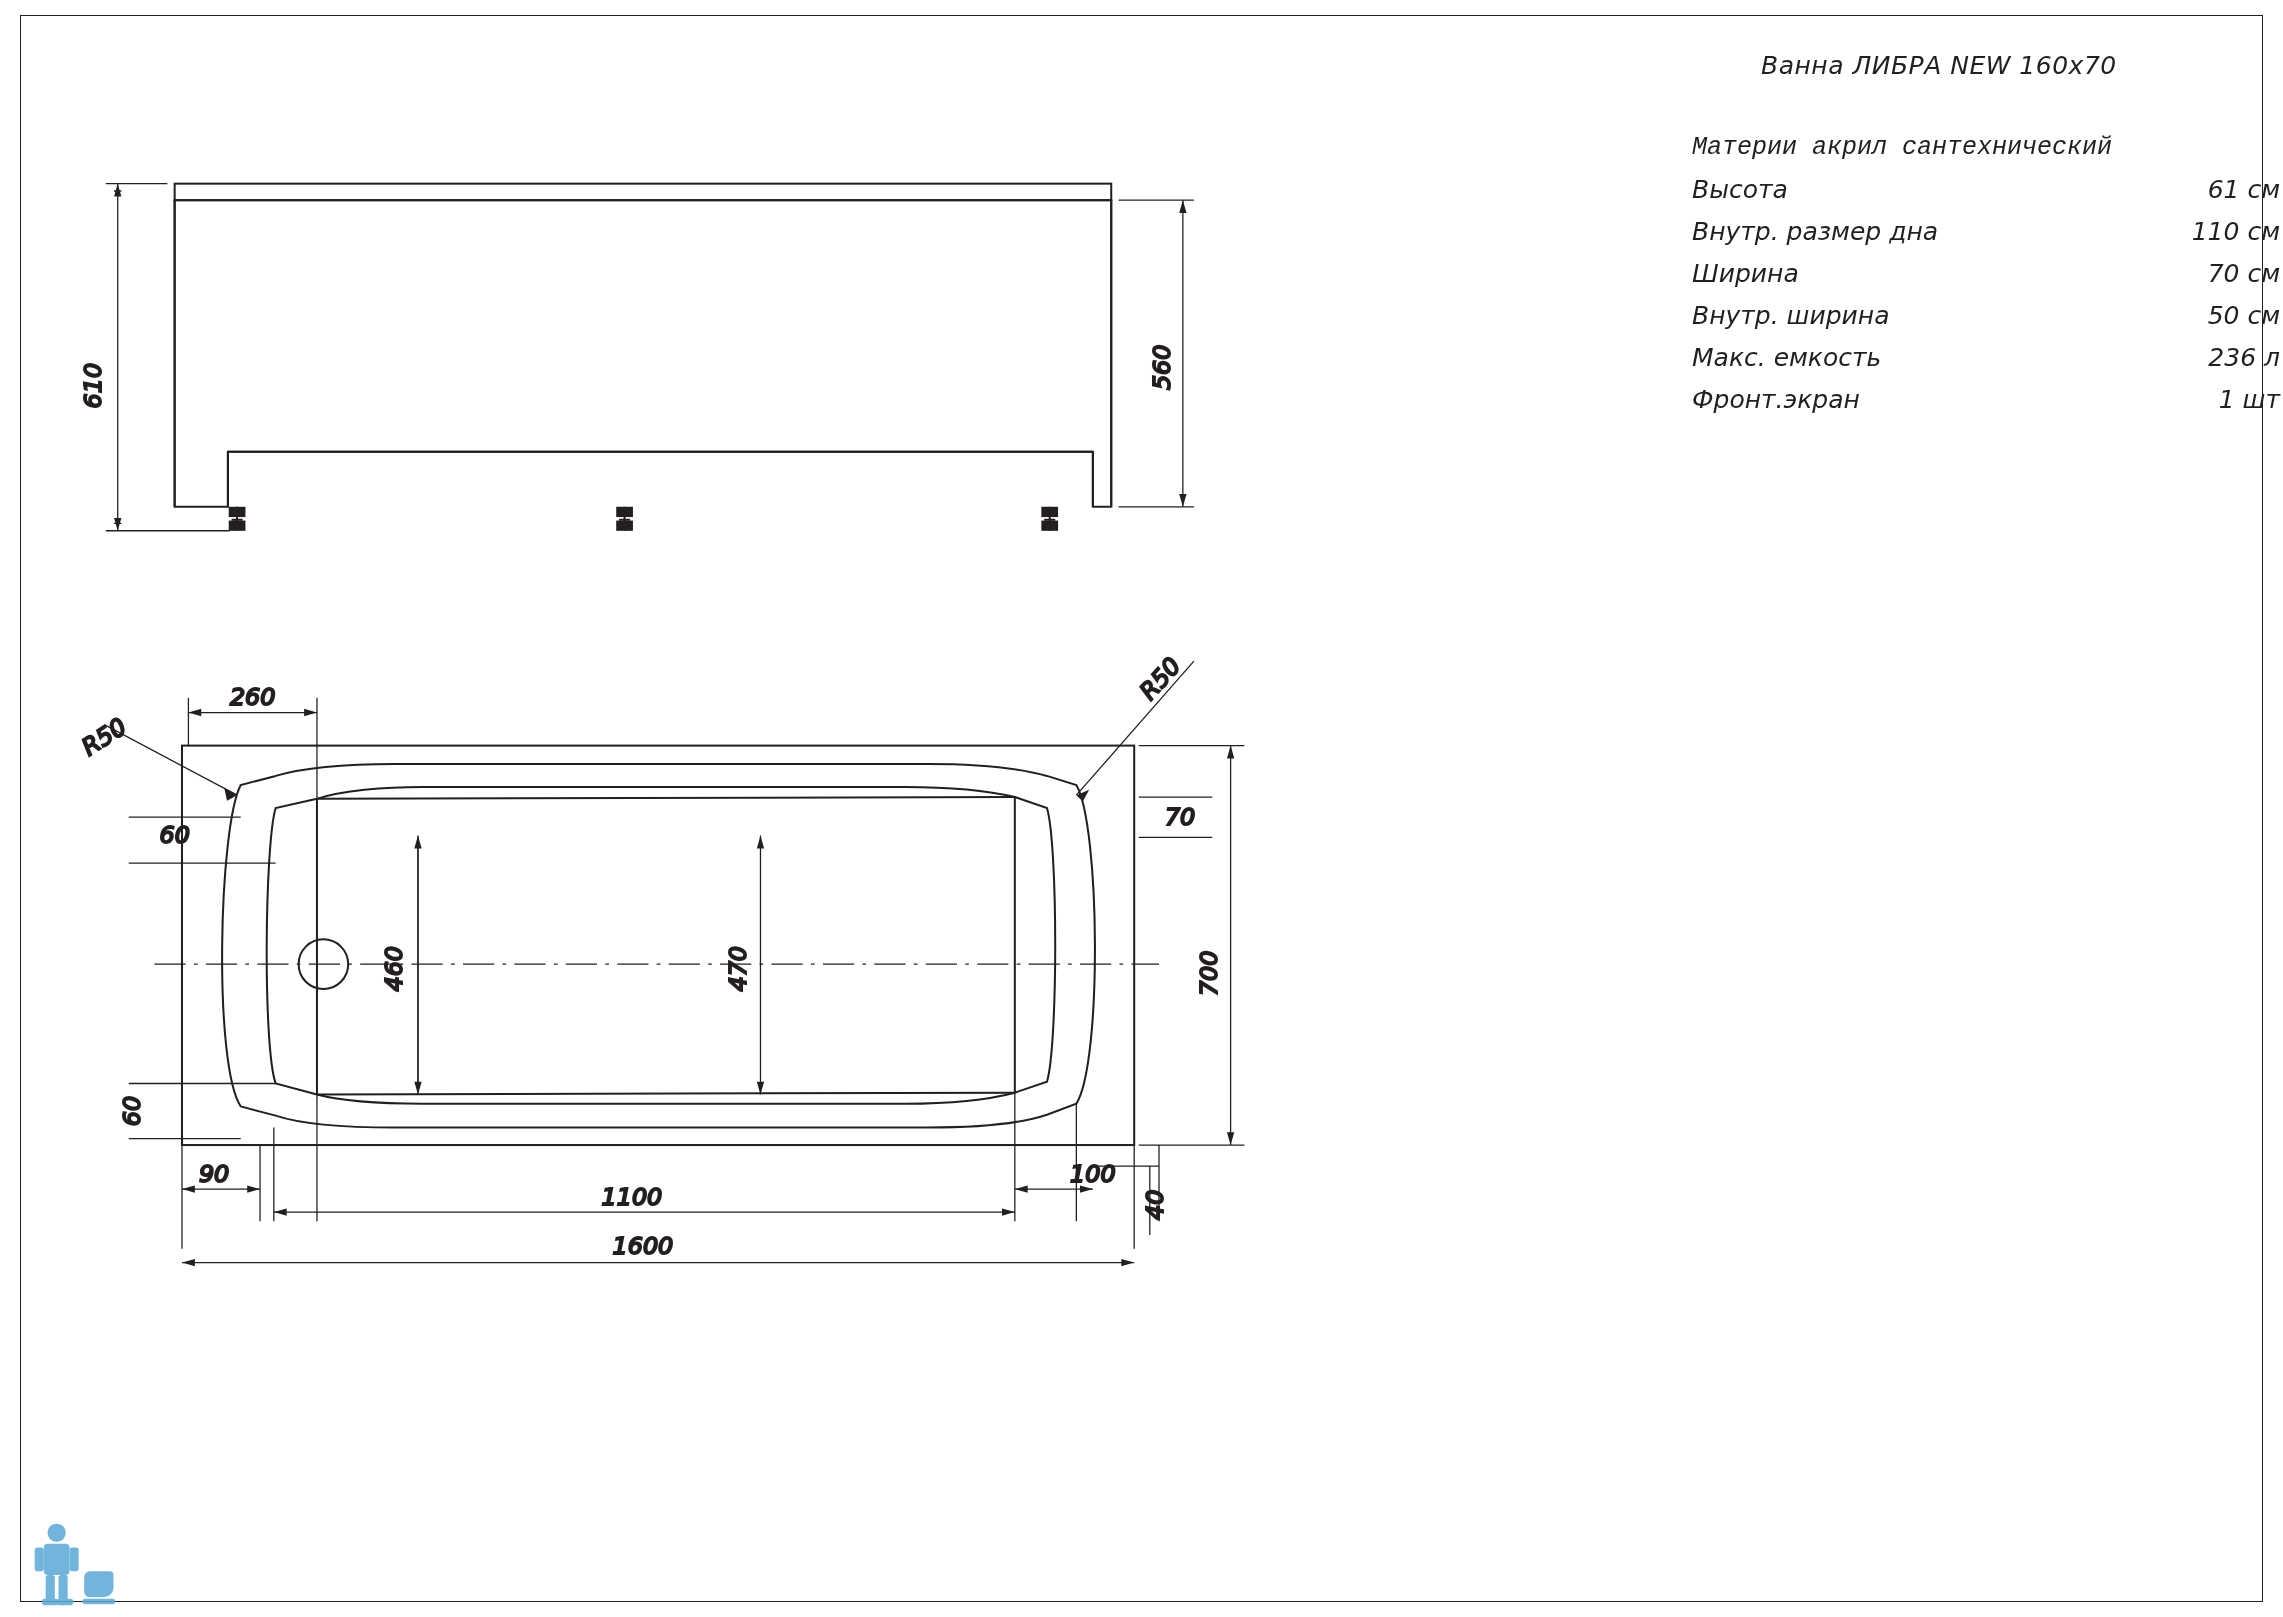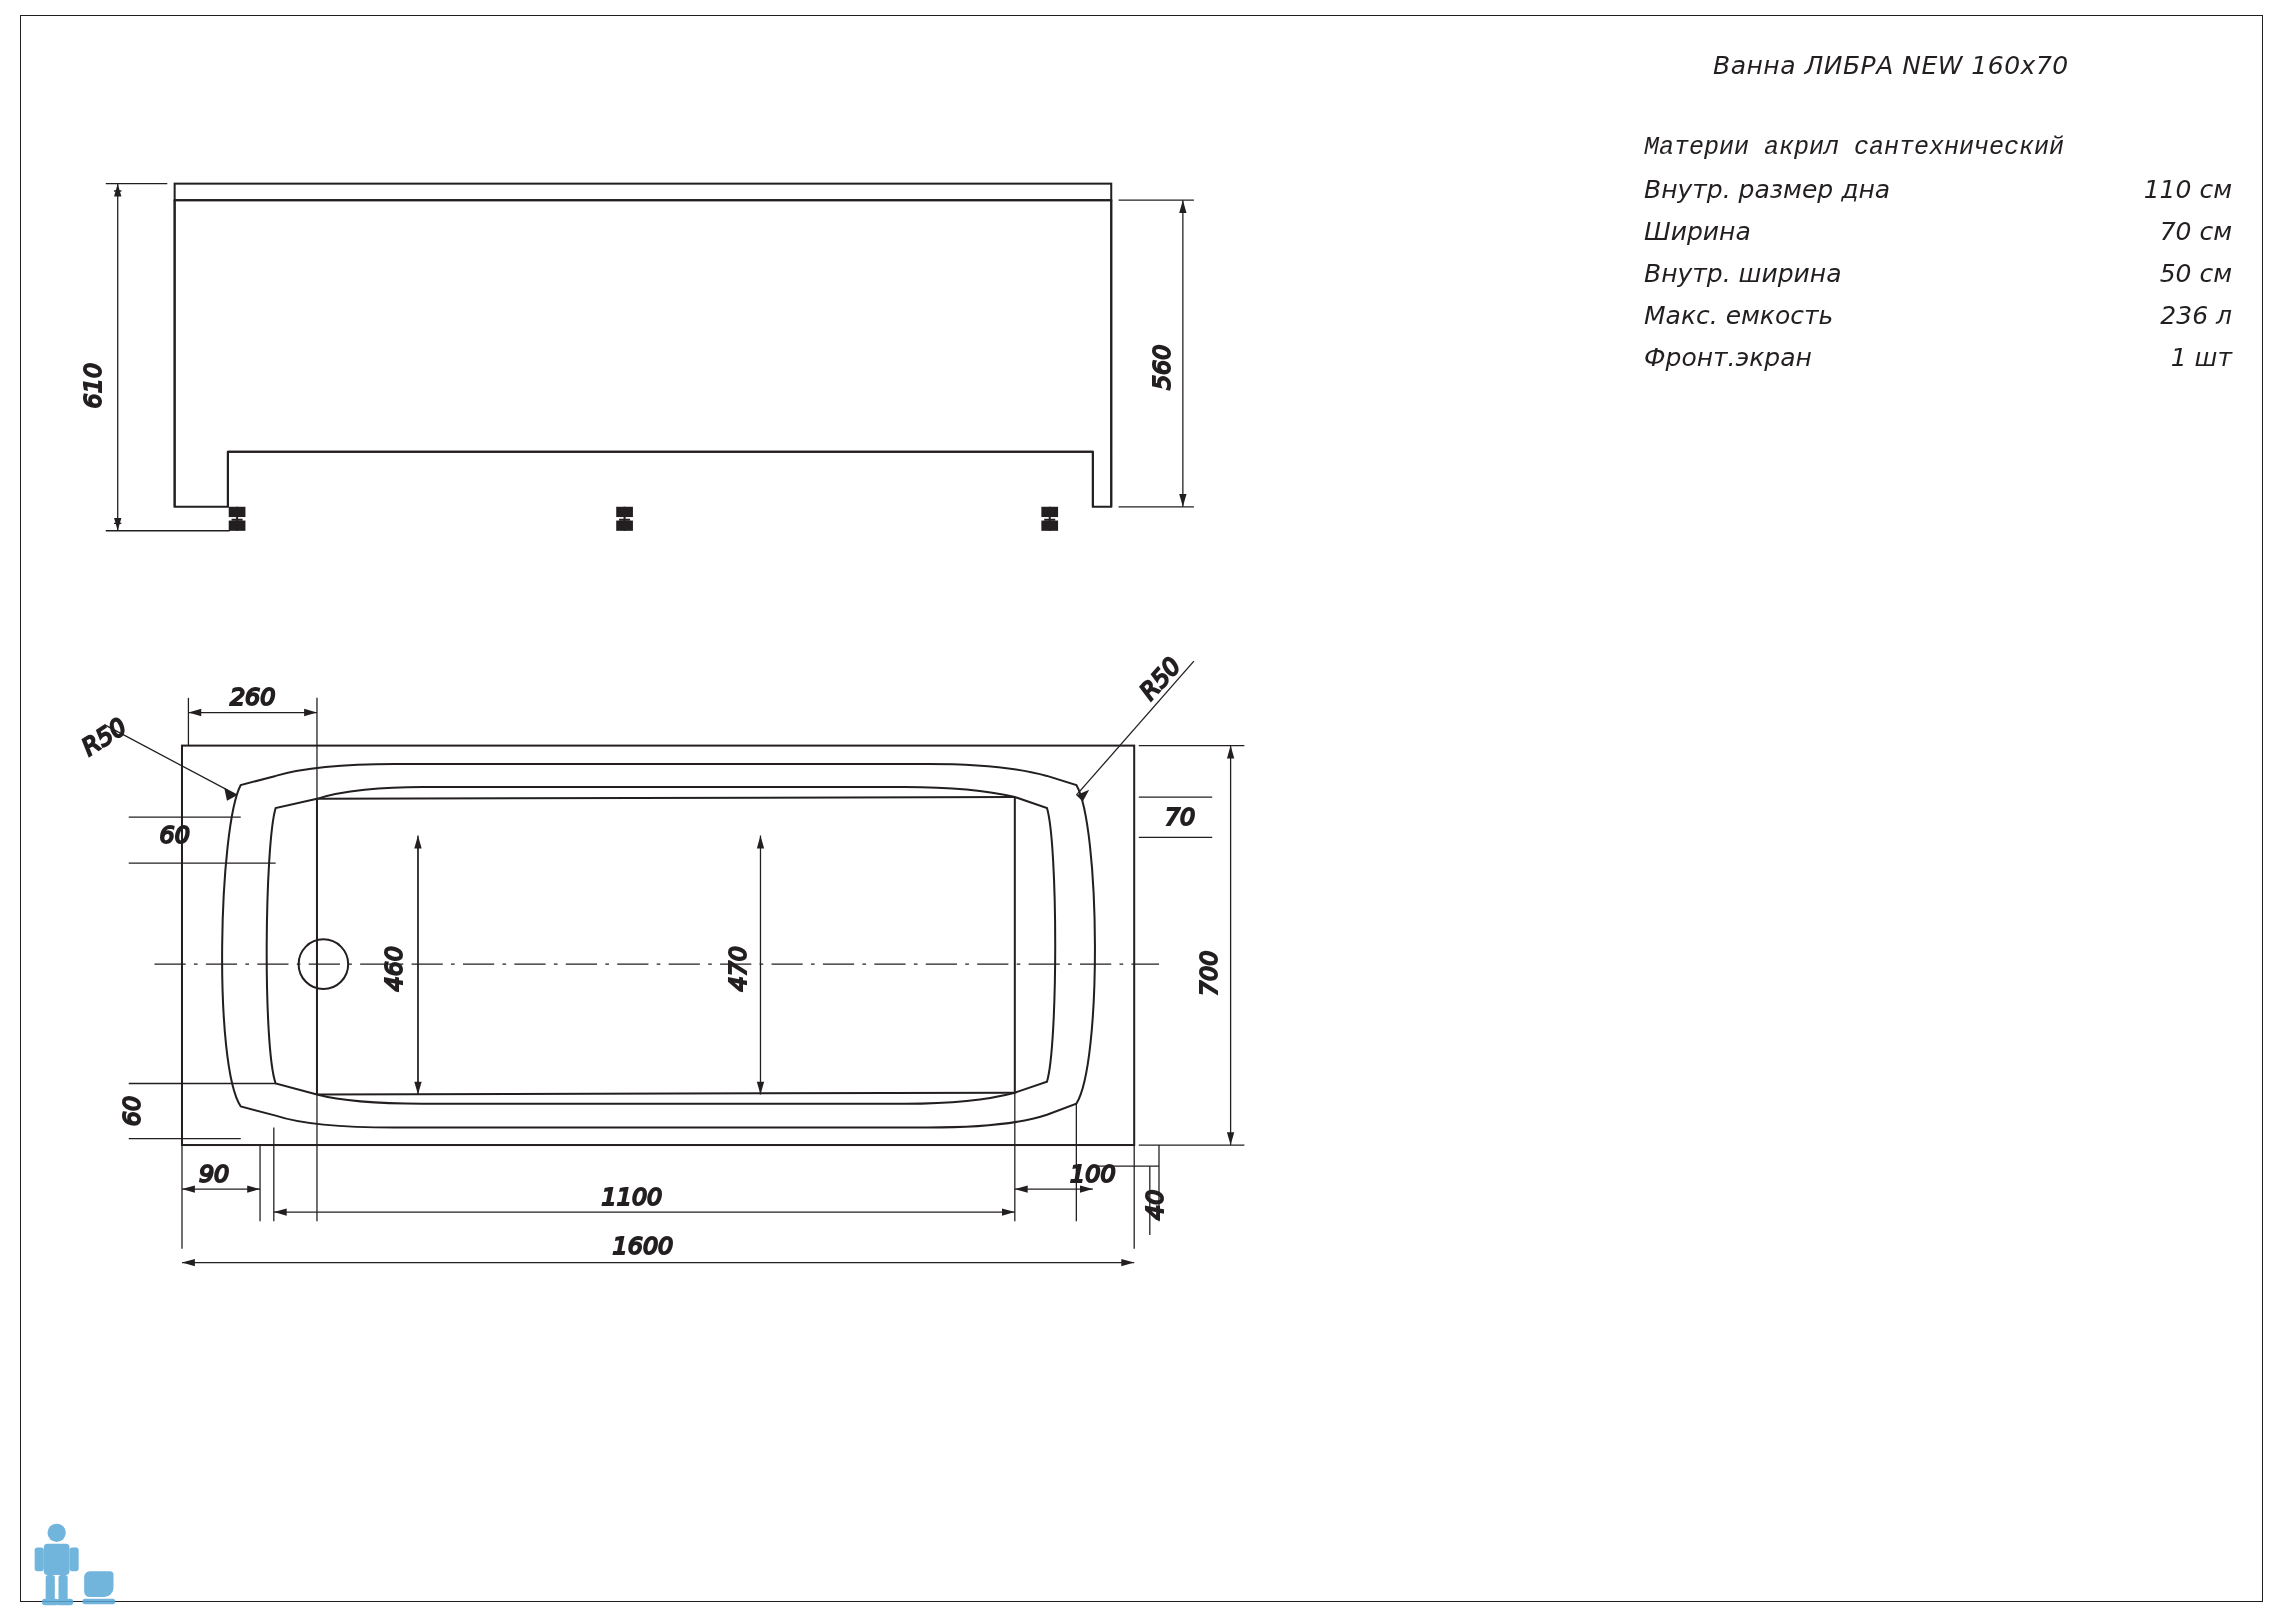--- a/index.html
+++ b/index.html
@@ -31,21 +31,21 @@
     box-sizing: border-box;
   }
   svg.drawing {
     position: absolute;
     left: 0; top: 0;
     width: 2284px;
     height: 1617px;
   }
   .spec-panel {
     position: absolute;
-    left: 1644px;
+    left: 1692px;
     top: 51px;
     width: 588px;
     font-family: "DejaVu Sans", sans-serif;
   }
   .spec-title {
     font-style: italic;
     font-size: 25px;
     color: #231f20;
     letter-spacing: 0.5px;
     margin-left: 69px;
@@ -282,20 +282,24 @@
       <text class="dim" x="1266" y="1312" transform="rotate(-90 1266 1312)" text-anchor="middle">40</text>
       <text class="dim" x="700" y="1366" text-anchor="middle">1600</text>
 
     </g>
   </svg>
 
   <div class="spec-panel">
     <div class="spec-title">Ванна ЛИБРА  NEW 160х70</div>
     <div class="spec-material">Материи  акрил сантехнический</div>
 
+    <div class="spec-row">
+      <span class="lbl">Высота</span>
+      <span class="val">61 см</span>
+    </div>
     <div class="spec-row">
       <span class="lbl">Внутр. размер дна</span>
       <span class="val">110 см</span>
     </div>
     <div class="spec-row">
       <span class="lbl">Ширина</span>
       <span class="val">70 см</span>
     </div>
     <div class="spec-row">
       <span class="lbl">Внутр. ширина</span>

